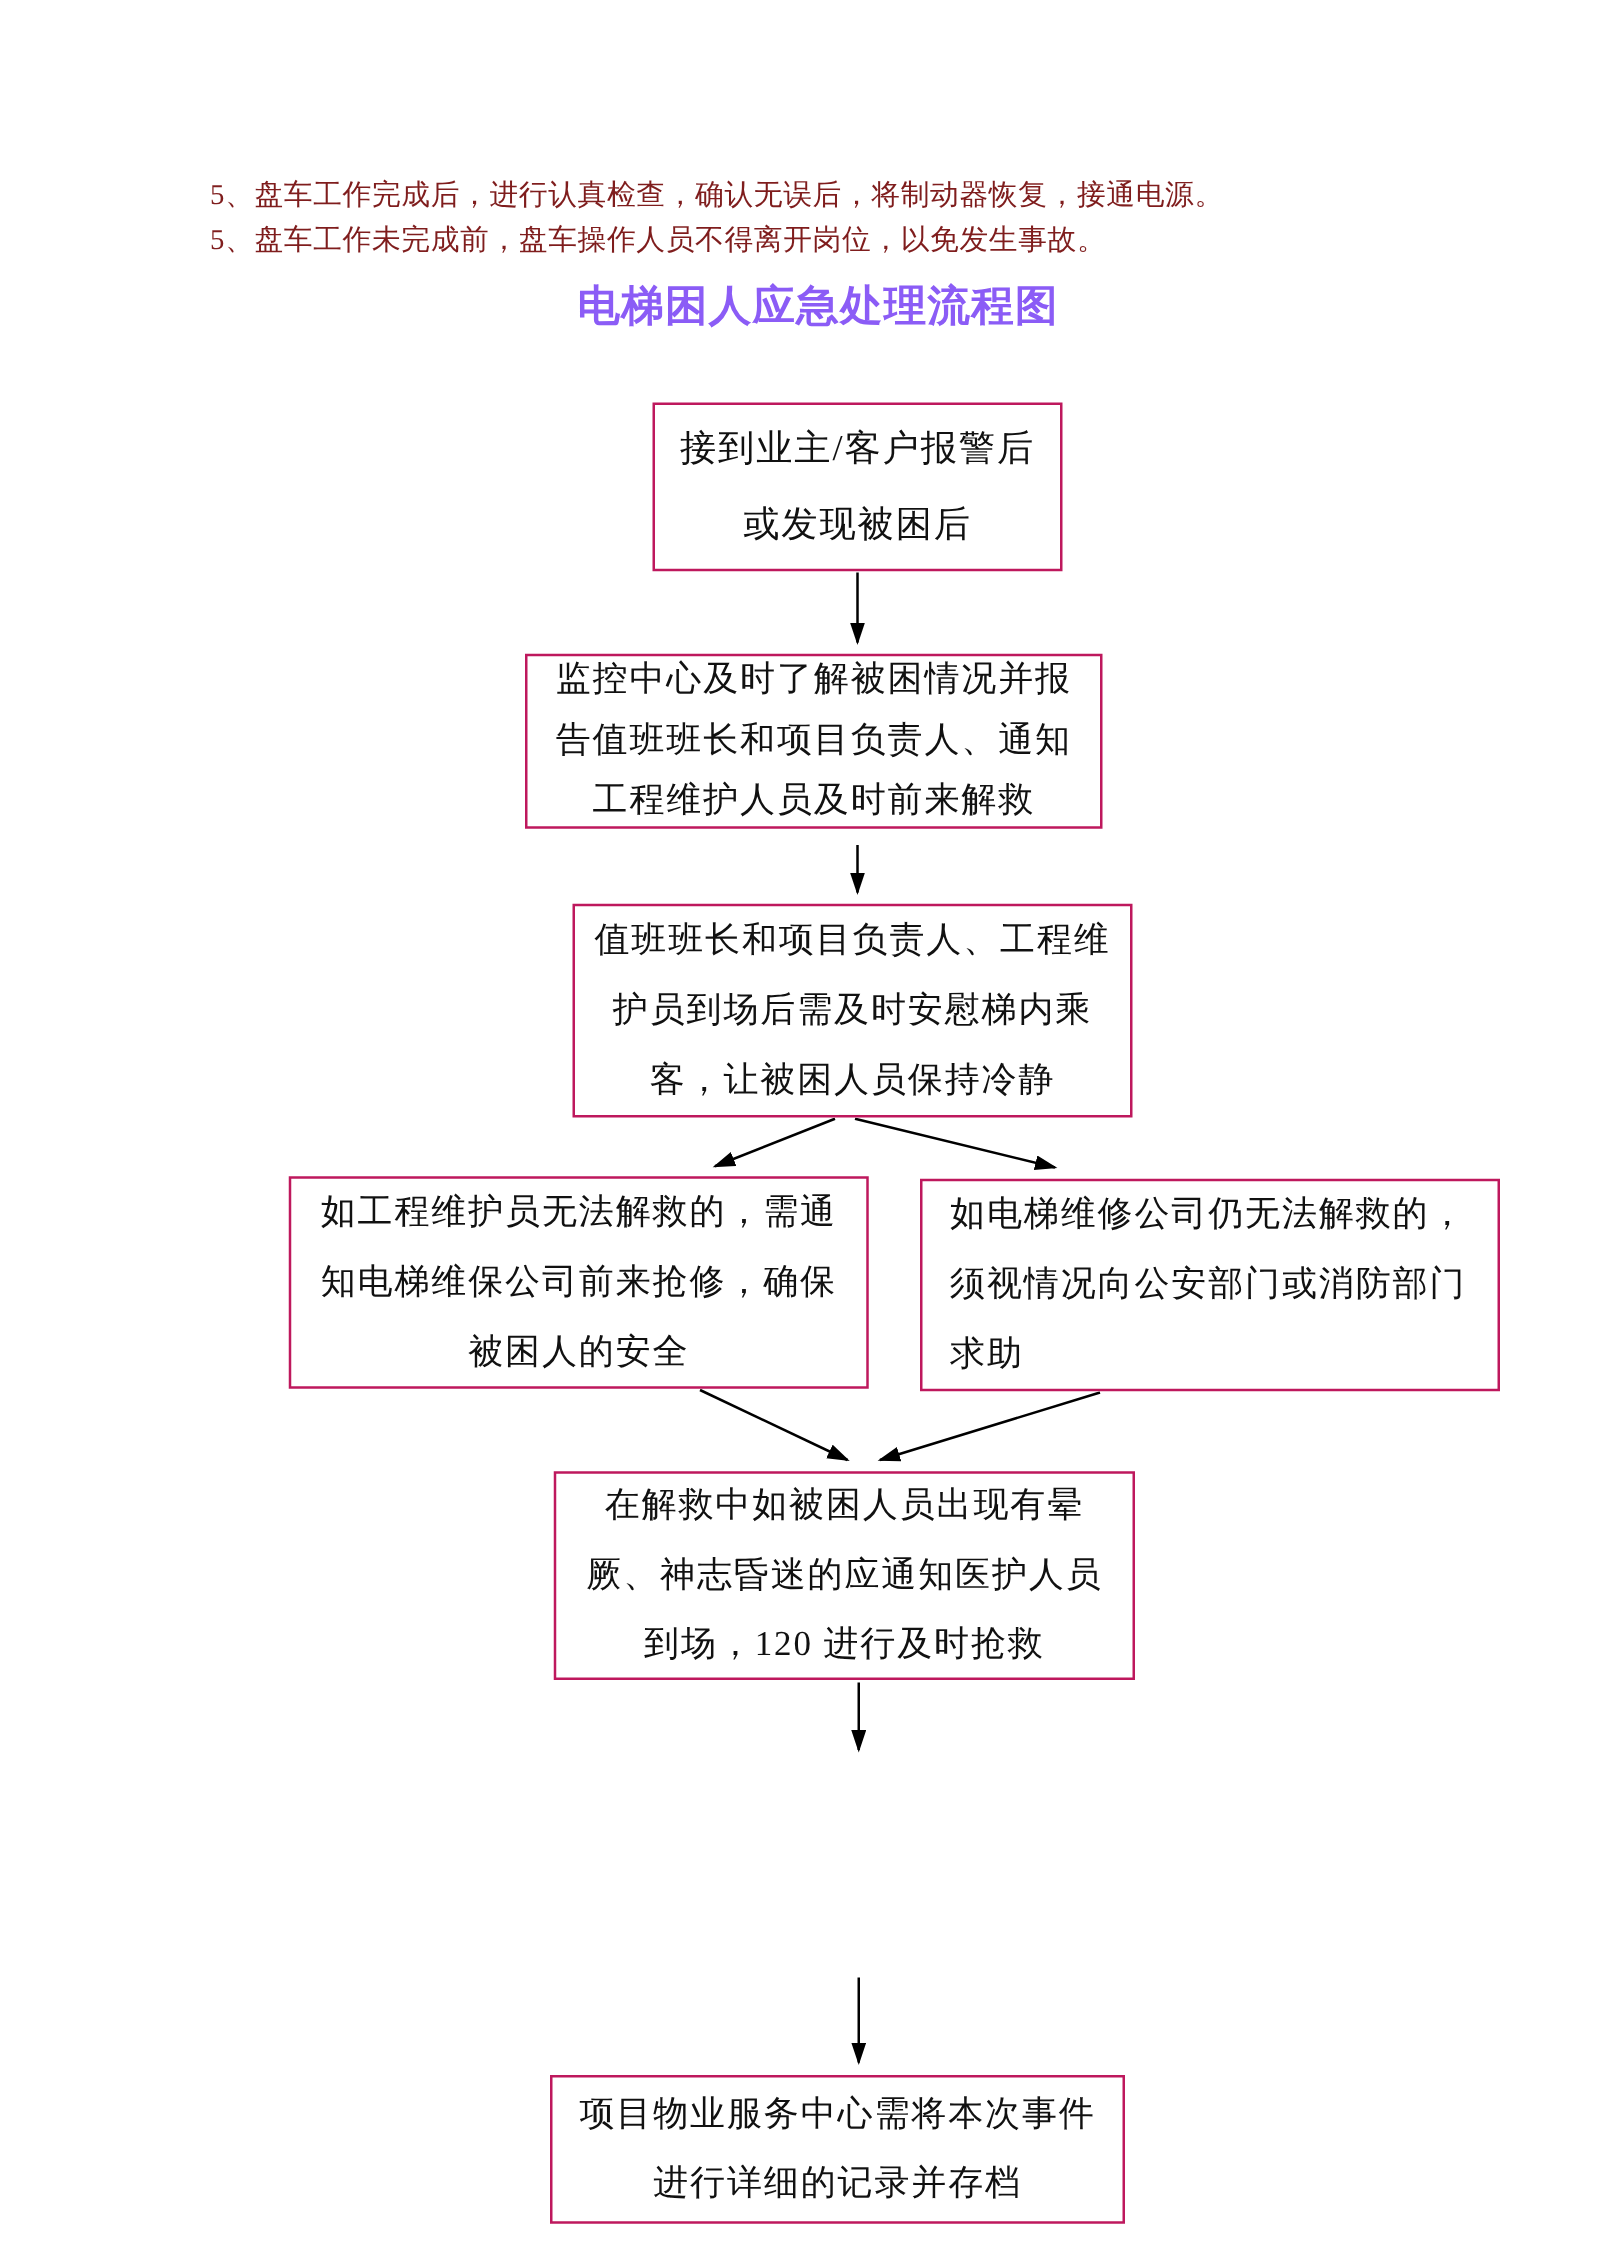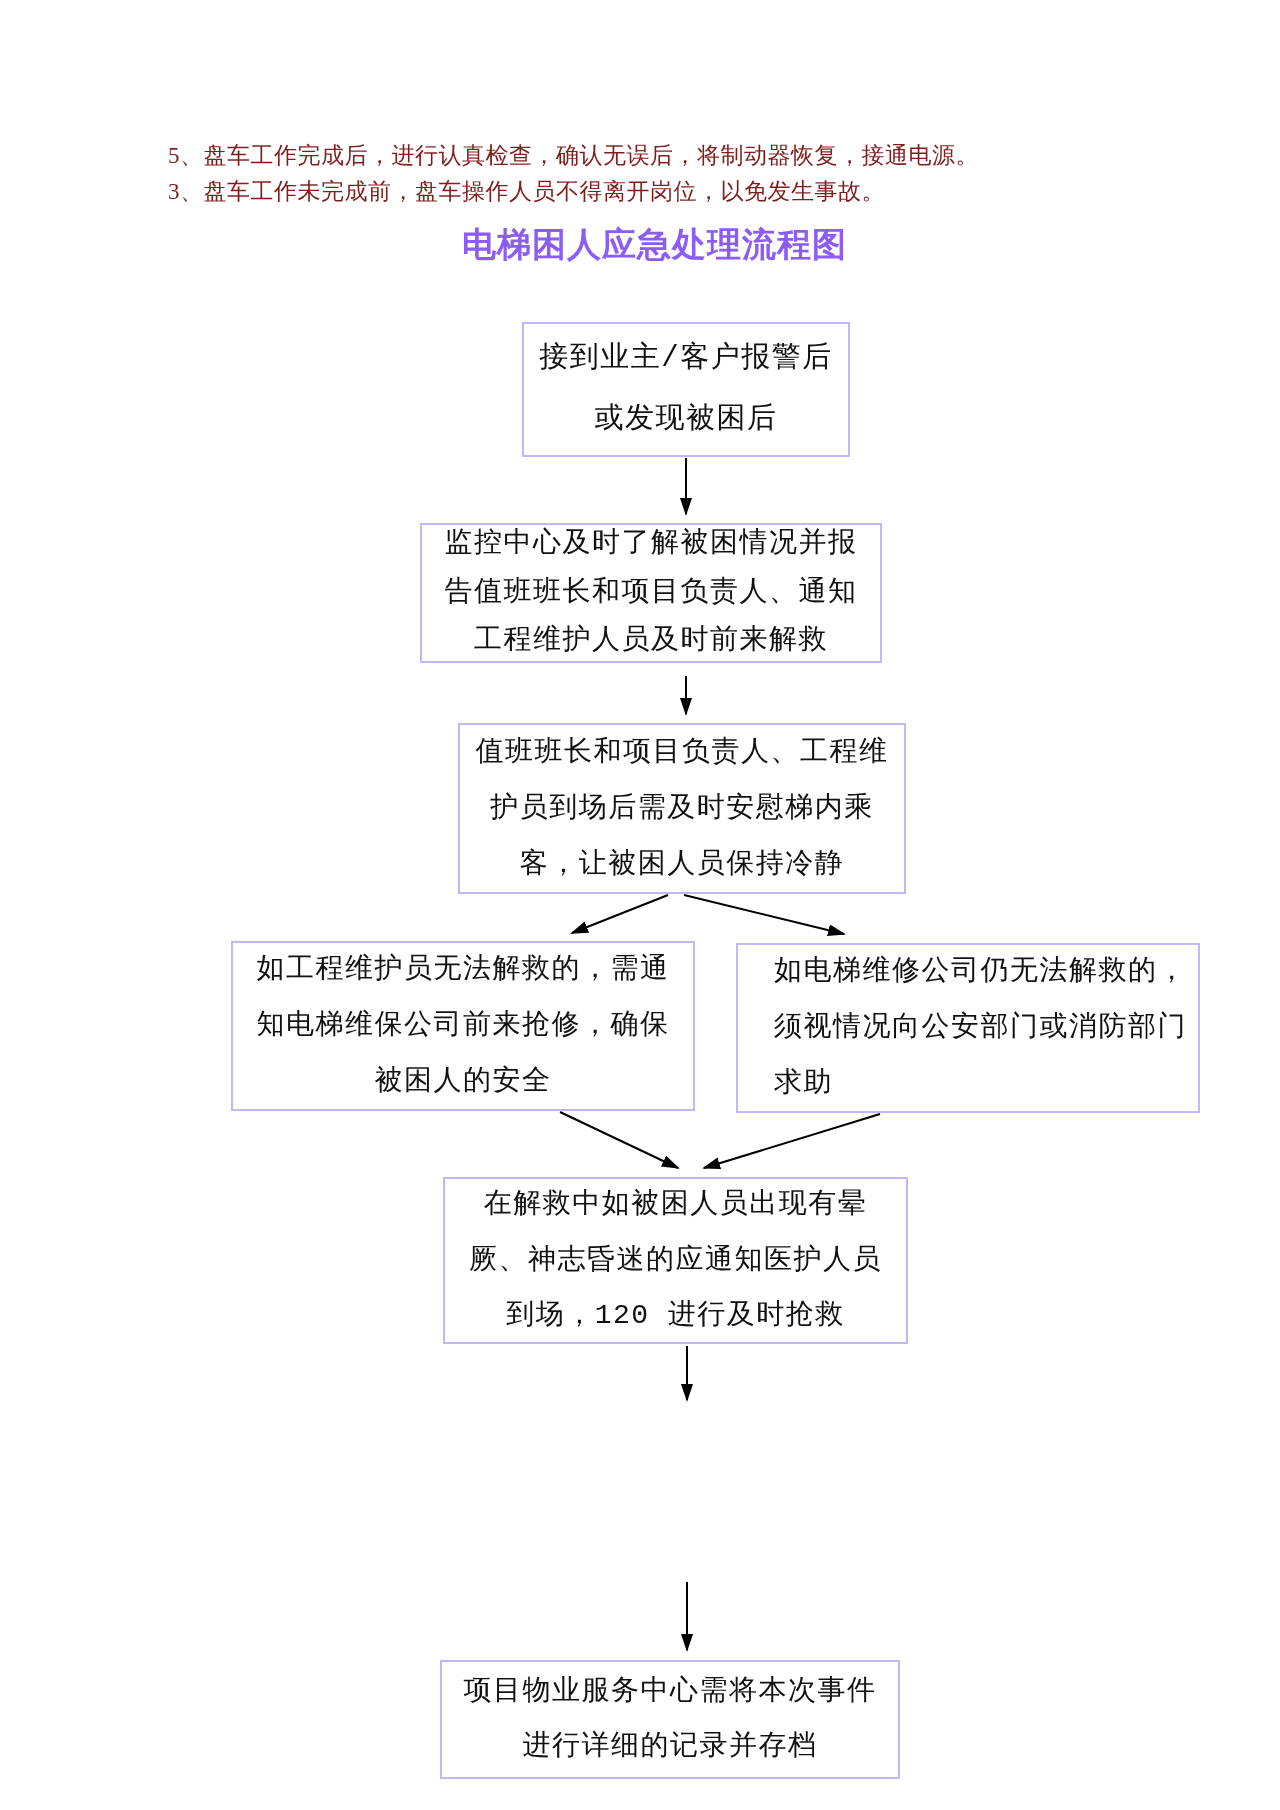--- a/index.html
+++ b/index.html
@@ -34,50 +34,49 @@
     color:#8b5cf6;
   }
   #arrows{
     position:absolute;
     left:0;top:0;
     pointer-events:none;
   }
   .node{
     position:absolute;
     box-sizing:border-box;
-    border:2px solid #c4b5fd;
+    border:2px solid #be185d;
     background:#ffffff;
     display:flex;
     align-items:center;
     justify-content:center;
     text-align:center;
     white-space:pre-line;
     font-size:28px;
     letter-spacing:1.5px;
     line-height:1.95;
     color:#111111;
-    font-family:Liberation Mono, monospace;
   }
   #node-receive-alarm   {left:522px;top:322px;width:328px;height:135px;font-size:29px;line-height:2.1;}
   #node-monitor-center  {left:420px;top:523px;width:462px;height:140px;line-height:1.74;}
   #node-comfort         {left:458px;top:723px;width:448px;height:171px;line-height:2.0;}
   #node-call-maintain   {left:231px;top:941px;width:464px;height:170px;line-height:2.0;text-align:center;}
   #node-call-police     {left:736px;top:943px;width:464px;height:170px;line-height:2.0;
-                         justify-content:flex-start;text-align:left;padding-left:36px;}
+                         justify-content:flex-start;text-align:left;padding-left:22px;}
   #node-medical         {left:443px;top:1177px;width:465px;height:167px;line-height:1.98;}
   #node-repair          {left:443px;top:1410px;width:465px;height:170px;line-height:2.0;}
   #node-record          {left:440px;top:1660px;width:460px;height:119px;line-height:1.95;}
 </style>
 </head>
 <body>
 
 <div id="page">
 
   <div id="note-5" class="note">5、盘车工作完成后，进行认真检查，确认无误后，将制动器恢复，接通电源。</div>
-  <div id="note-6" class="note">3、盘车工作未完成前，盘车操作人员不得离开岗位，以免发生事故。</div>
+  <div id="note-6" class="note">5、盘车工作未完成前，盘车操作人员不得离开岗位，以免发生事故。</div>
 
   <div id="doc-title">电梯困人应急处理流程图</div>
 
   <svg id="arrows" width="1280" height="1810" viewBox="0 0 1280 1810">
     <defs>
       <marker id="ah" markerWidth="10" markerHeight="8" refX="8" refY="3" orient="auto" markerUnits="strokeWidth">
         <path d="M0,0 L9,3 L0,6 z" fill="#000000"></path>
       </marker>
     </defs>
     <line x1="686" y1="458" x2="686" y2="514" stroke="#000" stroke-width="2" marker-end="url(#ah)"></line>

